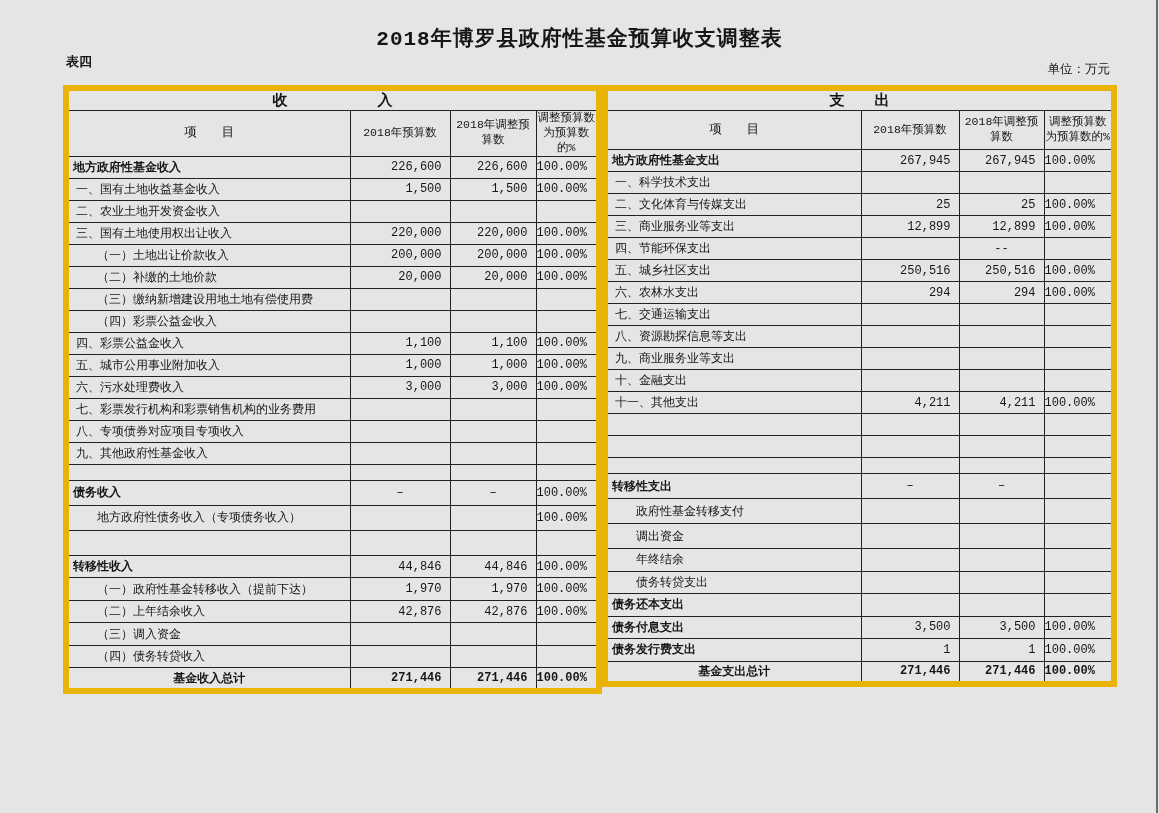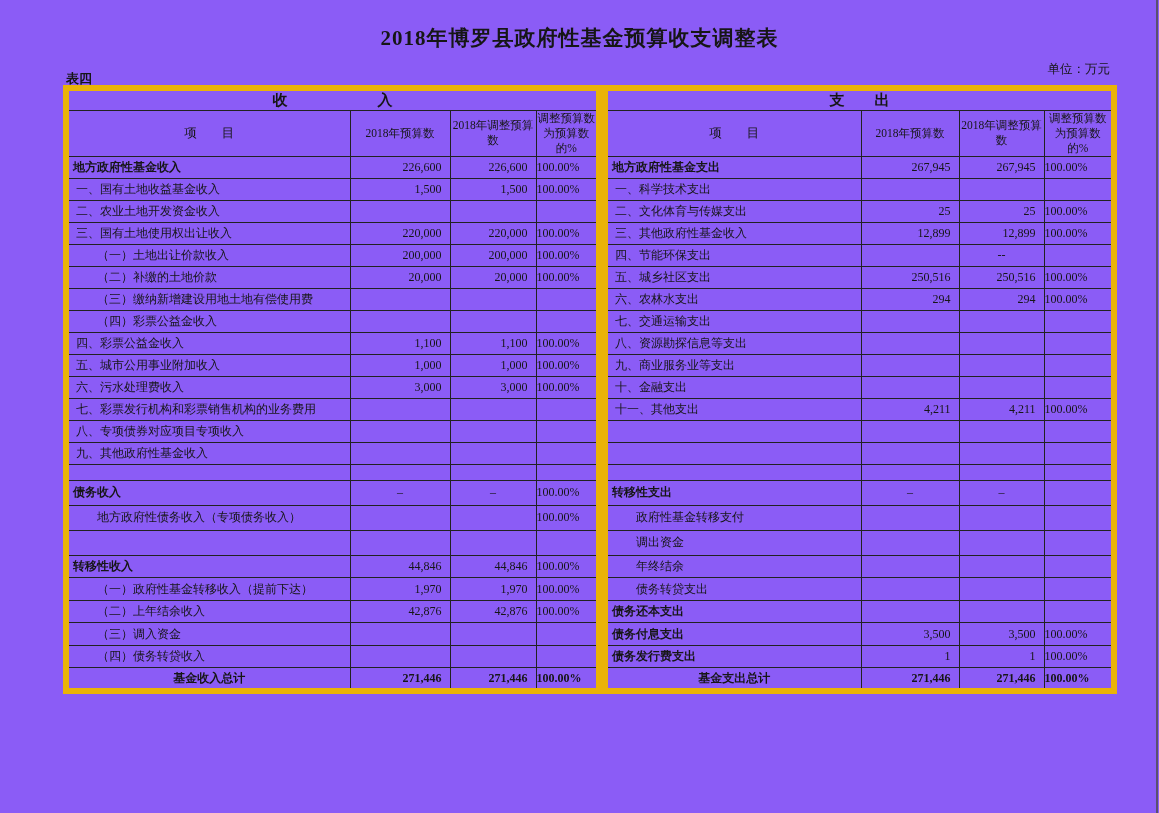--- a/index.html
+++ b/index.html
@@ -1,21 +1,21 @@
 <!DOCTYPE html>
 <html><head>
 <meta charset="utf-8">
 <style>
   html,body{margin:0;padding:0;background:#ffffff;}
-  .page{position:relative;width:1159px;height:813px;background:#8b5cf6;overflow:hidden;
-        font-family:Liberation Serif, serif;color:#161616;}
+  .page{position:relative;width:1159px;height:813px;background:#e5e5e5;overflow:hidden;
+        font-family:Liberation Mono, monospace;color:#161616;}
   .edge-right{position:absolute;top:0;right:1px;width:2px;height:100%;background:#4d4d4d;opacity:.8;}
   .title{position:absolute;top:24px;left:0;width:100%;text-align:center;
          font-size:21px;font-weight:bold;letter-spacing:1px;}
-  .tbl-label{position:absolute;left:66px;top:70px;font-size:13px;font-weight:bold;}
+  .tbl-label{position:absolute;left:66px;top:53px;font-size:13px;font-weight:bold;}
   .unit-label{position:absolute;right:49px;top:61px;font-size:12.5px;}
   .tables{position:absolute;left:63px;top:85px;display:flex;align-items:flex-start;}
   table{border-collapse:collapse;table-layout:fixed;border:6px solid #eab308;}
   .t-income{width:533px;}
   .t-expense{width:509px;}
   th,td{border:1px solid #222;padding:0;overflow:hidden;}
   thead tr.group th{height:19px;font-size:15px;font-weight:bold;text-align:center;white-space:pre;}
   thead tr.cols th{height:38px;font-size:11.5px;font-weight:normal;line-height:1.3;
                    text-align:center;white-space:normal;padding:0 1px;}
   thead tr.cols th.item-h{white-space:pre;font-size:12.5px;}
@@ -241,21 +241,21 @@
             <td class="num"></td>
             <td class="pct"></td>
           </tr>
           <tr class="item">
             <td class="label">二、文化体育与传媒支出</td>
             <td class="num">25</td>
             <td class="num">25</td>
             <td class="pct">100.00%</td>
           </tr>
           <tr class="item">
-            <td class="label">三、其他政府性基金收入</td>
+            <td class="label">三、商业服务业等支出</td>
             <td class="num">12,899</td>
             <td class="num">12,899</td>
             <td class="pct">100.00%</td>
           </tr>
           <tr class="item">
             <td class="label">四、节能环保支出</td>
             <td class="num"></td>
             <td class="num dash">--</td>
             <td class="pct"></td>
           </tr>

